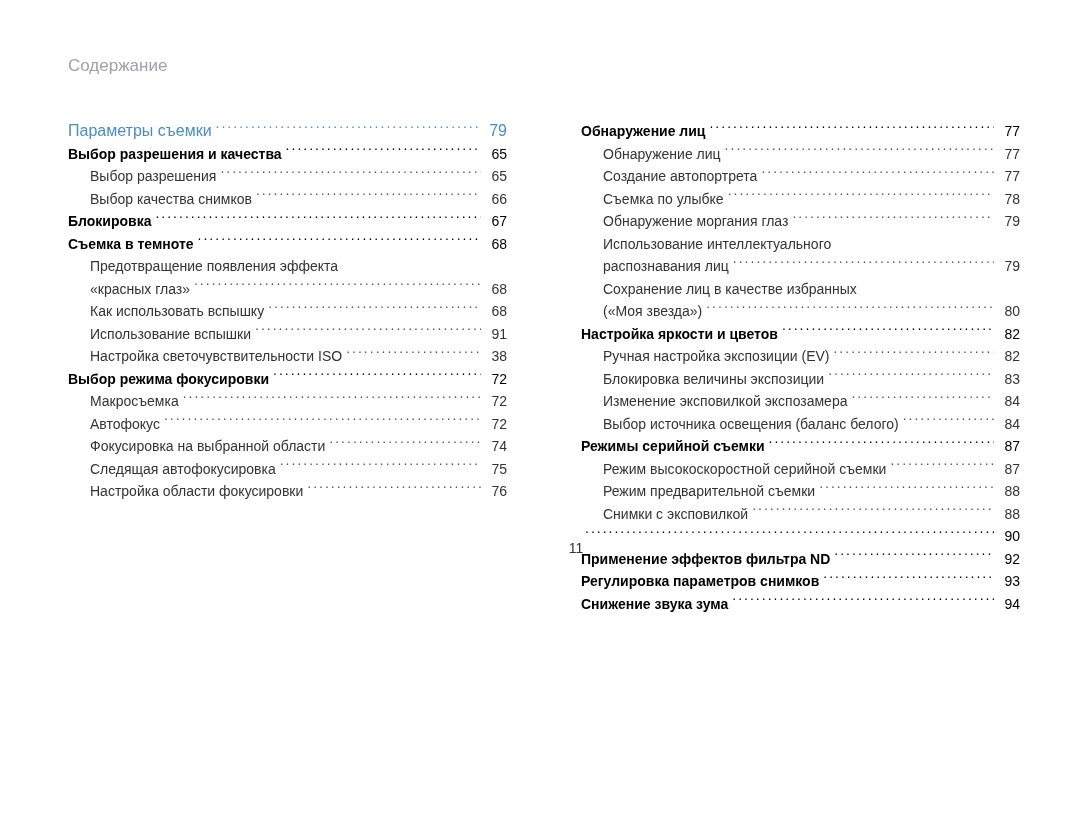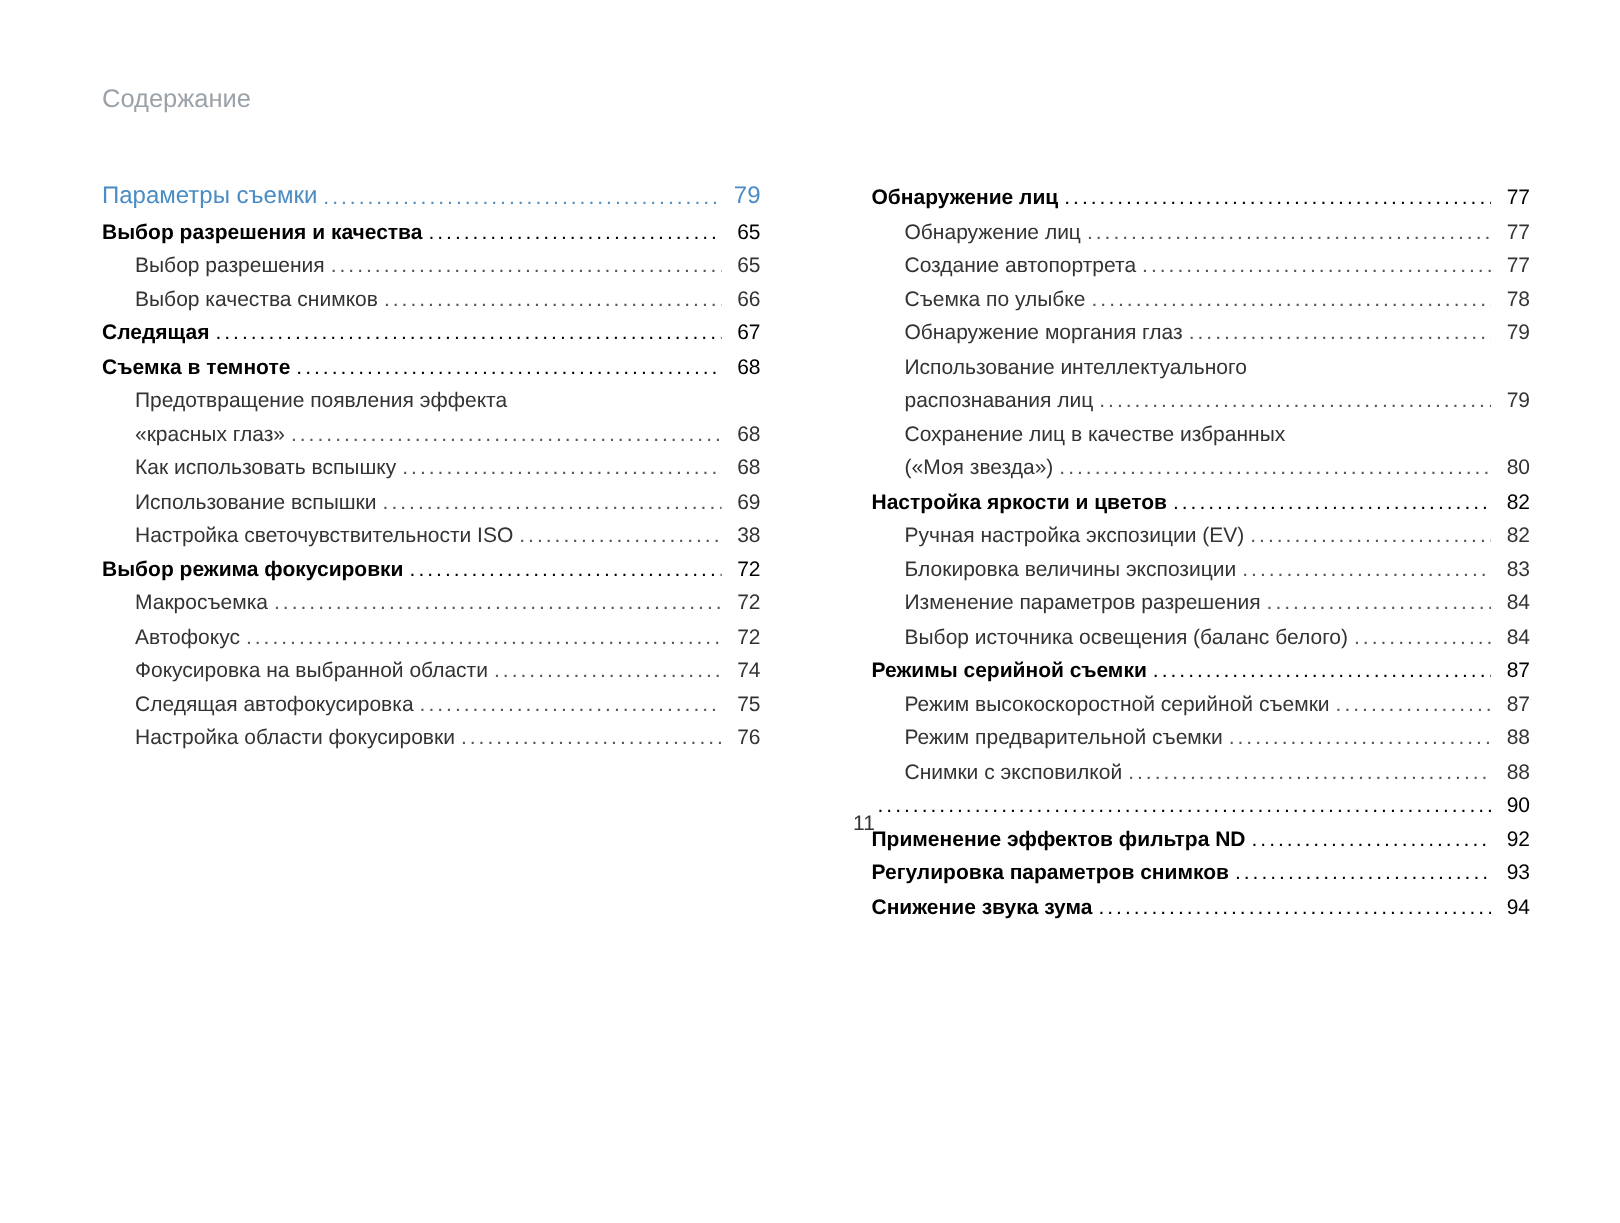--- a/index.html
+++ b/index.html
@@ -26,21 +26,21 @@
   }
   .columns {
     display: flex;
     gap: 74px;
   }
   .col {
     width: 440px;
   }
   .row {
     display: flex;
-    align-items: flex-end;
+    align-items: flex-start;
     font-size: 14px;
     line-height: 22.5px;
     white-space: nowrap;
   }
   .row.chapter .label {
     color: #4a8cc3;
     font-size: 16px;
   }
   .row.chapter .page-num {
     color: #4a8cc3;
@@ -119,21 +119,21 @@
           <span class="label">Выбор разрешения</span>
           <span class="dots"></span>
           <span class="page-num">65</span>
         </div>
         <div class="row item">
           <span class="label">Выбор качества снимков</span>
           <span class="dots"></span>
           <span class="page-num">66</span>
         </div>
         <div class="row section">
-          <span class="label">Следящая</span>
+          <span class="label">Блокировка</span>
           <span class="dots"></span>
           <span class="page-num">67</span>
         </div>
         <div class="row section">
           <span class="label">Съемка в темноте</span>
           <span class="dots"></span>
           <span class="page-num">68</span>
         </div>
         <div class="row item no-dots">
           <span class="label">Предотвращение появления эффекта</span>
@@ -144,21 +144,21 @@
           <span class="page-num">68</span>
         </div>
         <div class="row item">
           <span class="label">Как использовать вспышку</span>
           <span class="dots"></span>
           <span class="page-num">68</span>
         </div>
         <div class="row item">
           <span class="label">Использование вспышки</span>
           <span class="dots"></span>
-          <span class="page-num">69</span>
+          <span class="page-num">91</span>
         </div>
         <div class="row item">
           <span class="label">Настройка светочувствительности ISO</span>
           <span class="dots"></span>
           <span class="page-num">38</span>
         </div>
         <div class="row section">
           <span class="label">Выбор режима фокусировки</span>
           <span class="dots"></span>
           <span class="page-num">72</span>
@@ -240,21 +240,21 @@
           <span class="label">Ручная настройка экспозиции (EV)</span>
           <span class="dots"></span>
           <span class="page-num">82</span>
         </div>
         <div class="row item">
           <span class="label">Блокировка величины экспозиции</span>
           <span class="dots"></span>
           <span class="page-num">83</span>
         </div>
         <div class="row item">
-          <span class="label">Изменение параметров разрешения</span>
+          <span class="label">Изменение эксповилкой экспозамера</span>
           <span class="dots"></span>
           <span class="page-num">84</span>
         </div>
         <div class="row item">
           <span class="label">Выбор источника освещения (баланс белого)</span>
           <span class="dots"></span>
           <span class="page-num">84</span>
         </div>
         <div class="row section">
           <span class="label">Режимы серийной съемки</span>

